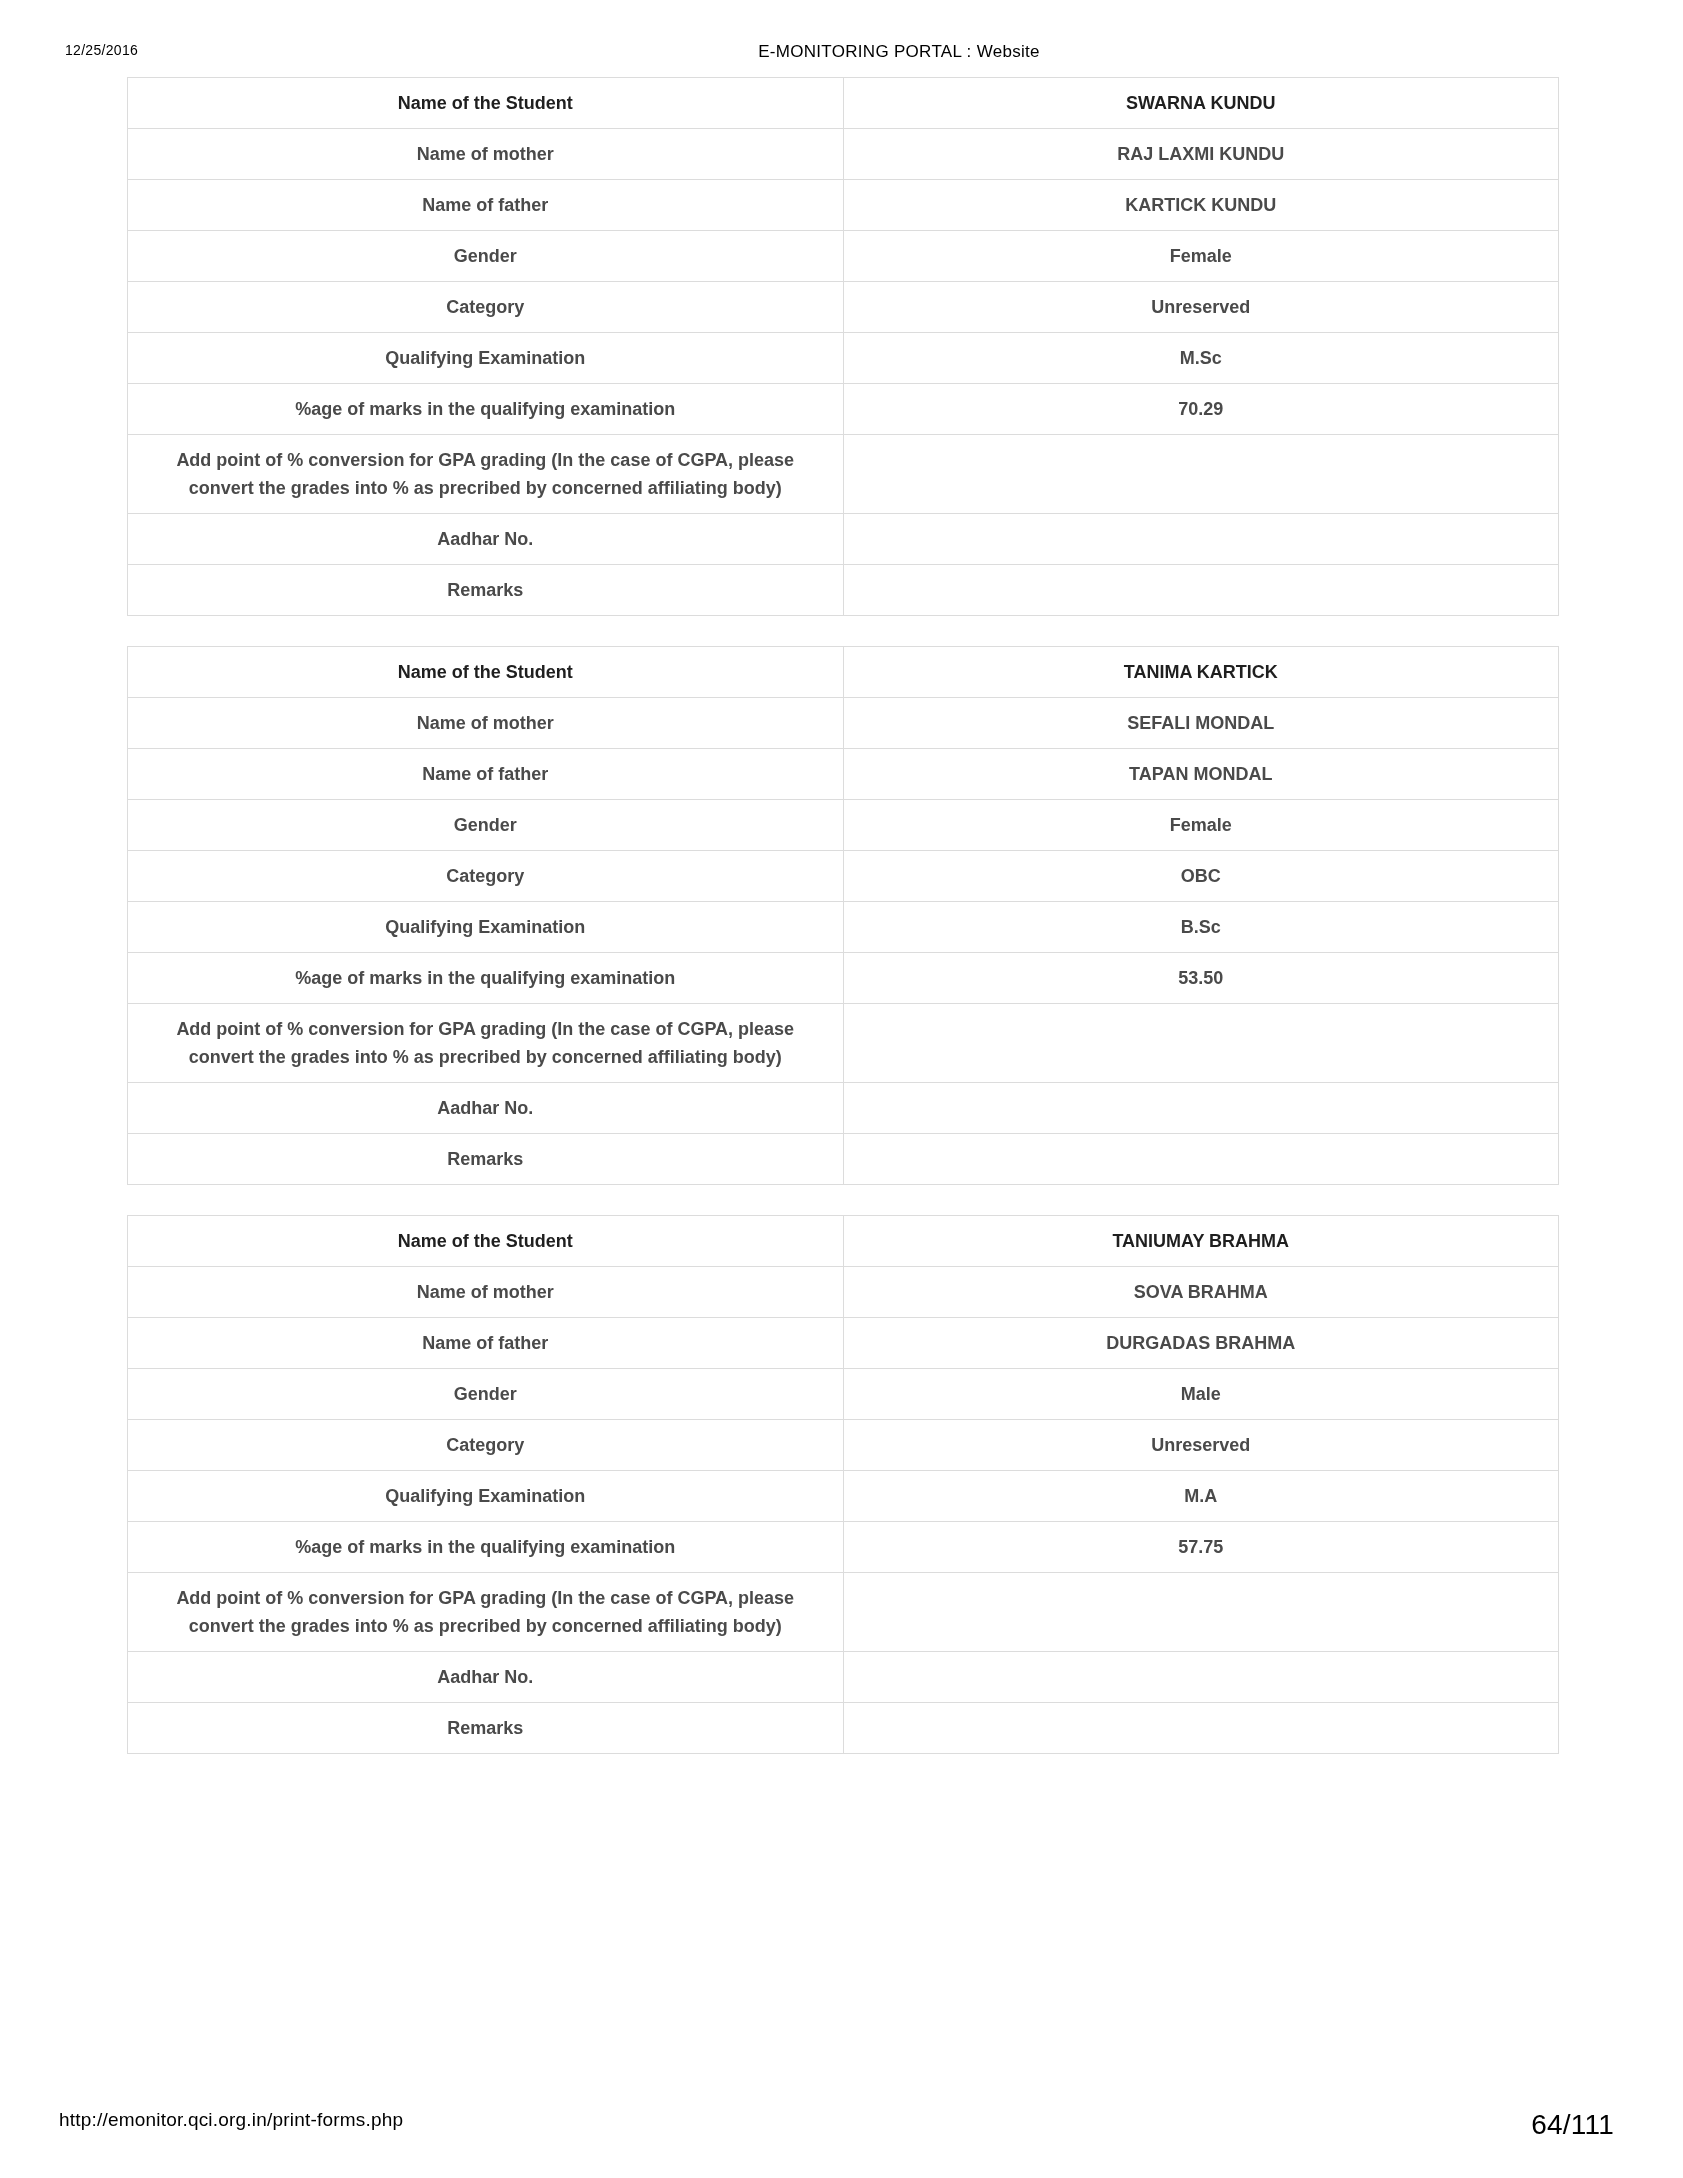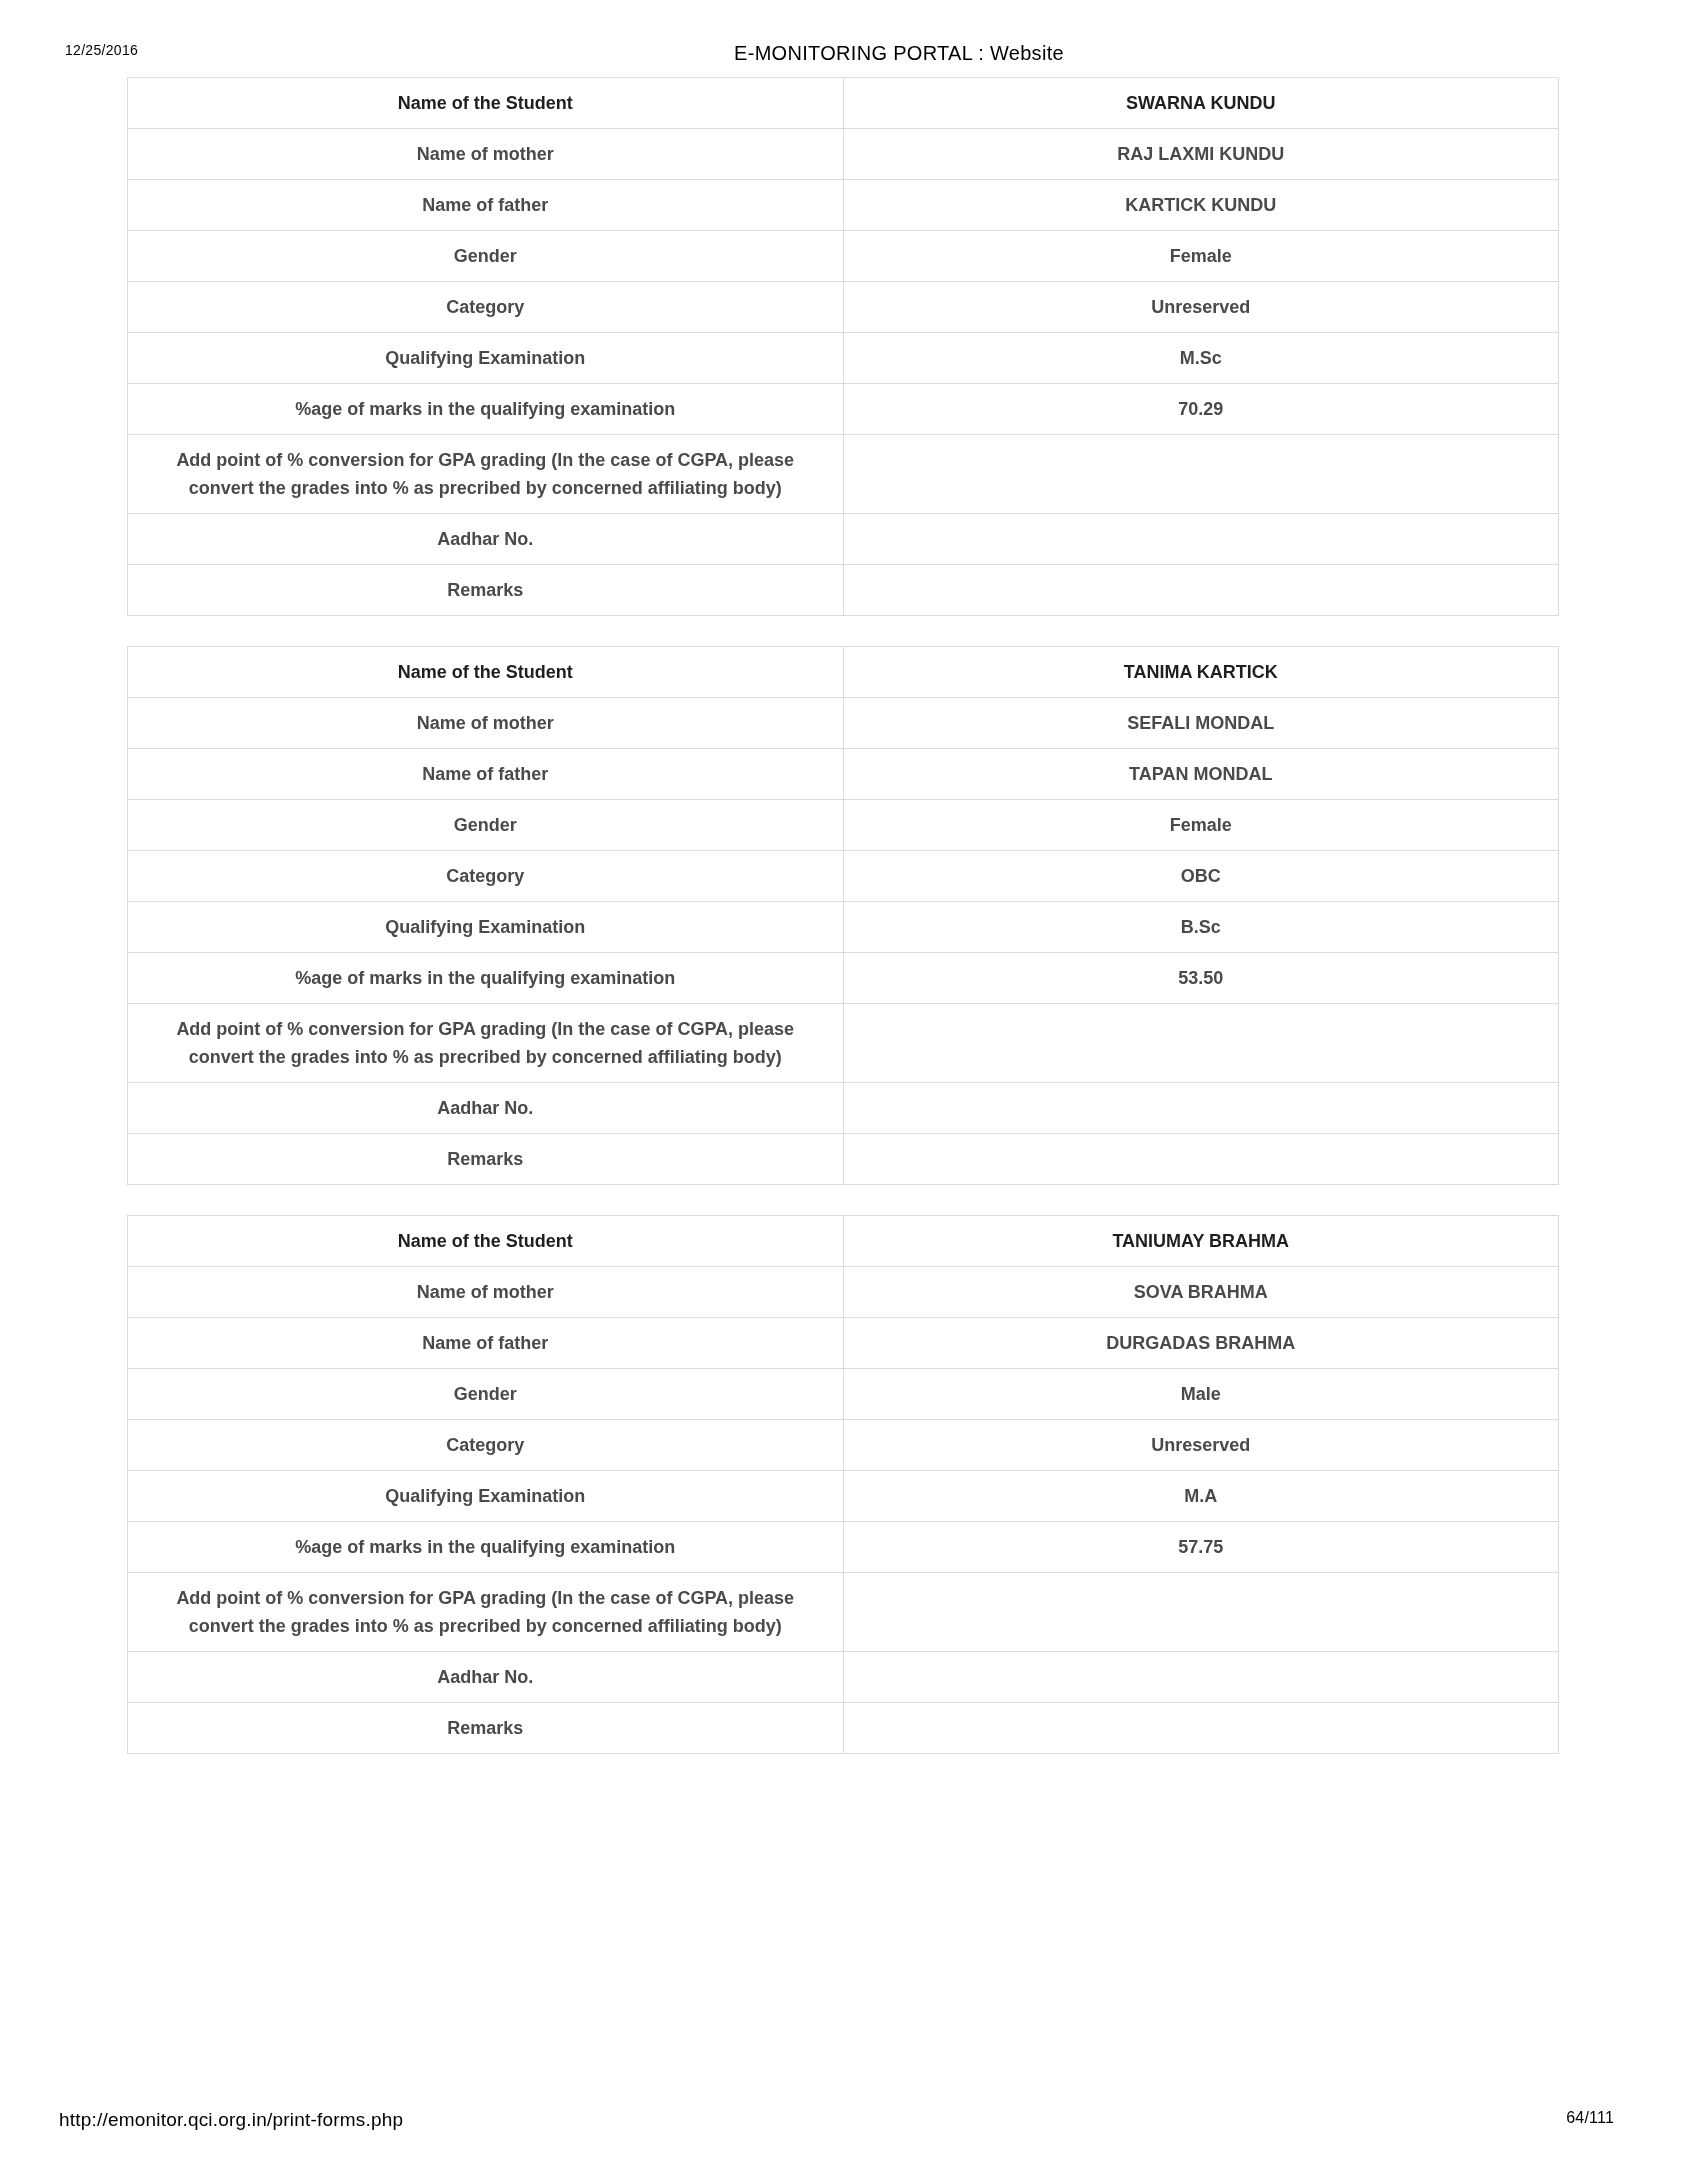--- a/index.html
+++ b/index.html
@@ -23,37 +23,37 @@
     left: 65px;
     font-size: 14px;
     letter-spacing: 0.3px;
     white-space: nowrap;
   }
   .print-header-title {
     position: absolute;
     top: 42px;
     left: 899px;
     transform: translateX(-50%);
-    font-size: 20px;
+    font-size: 17px;
     letter-spacing: 0.3px;
     white-space: nowrap;
   }
   .print-footer-url {
     position: absolute;
     top: 2109px;
     left: 59px;
     font-size: 19px;
     letter-spacing: 0.2px;
     white-space: nowrap;
   }
   .print-footer-page {
     position: absolute;
     top: 2109px;
     right: 69px;
-    font-size: 16px;
+    font-size: 28px;
     letter-spacing: 0.2px;
     white-space: nowrap;
   }
 
   
   .tables-wrap {
     position: absolute;
     top: 77px;
     left: 127px;
     width: 1432px;

